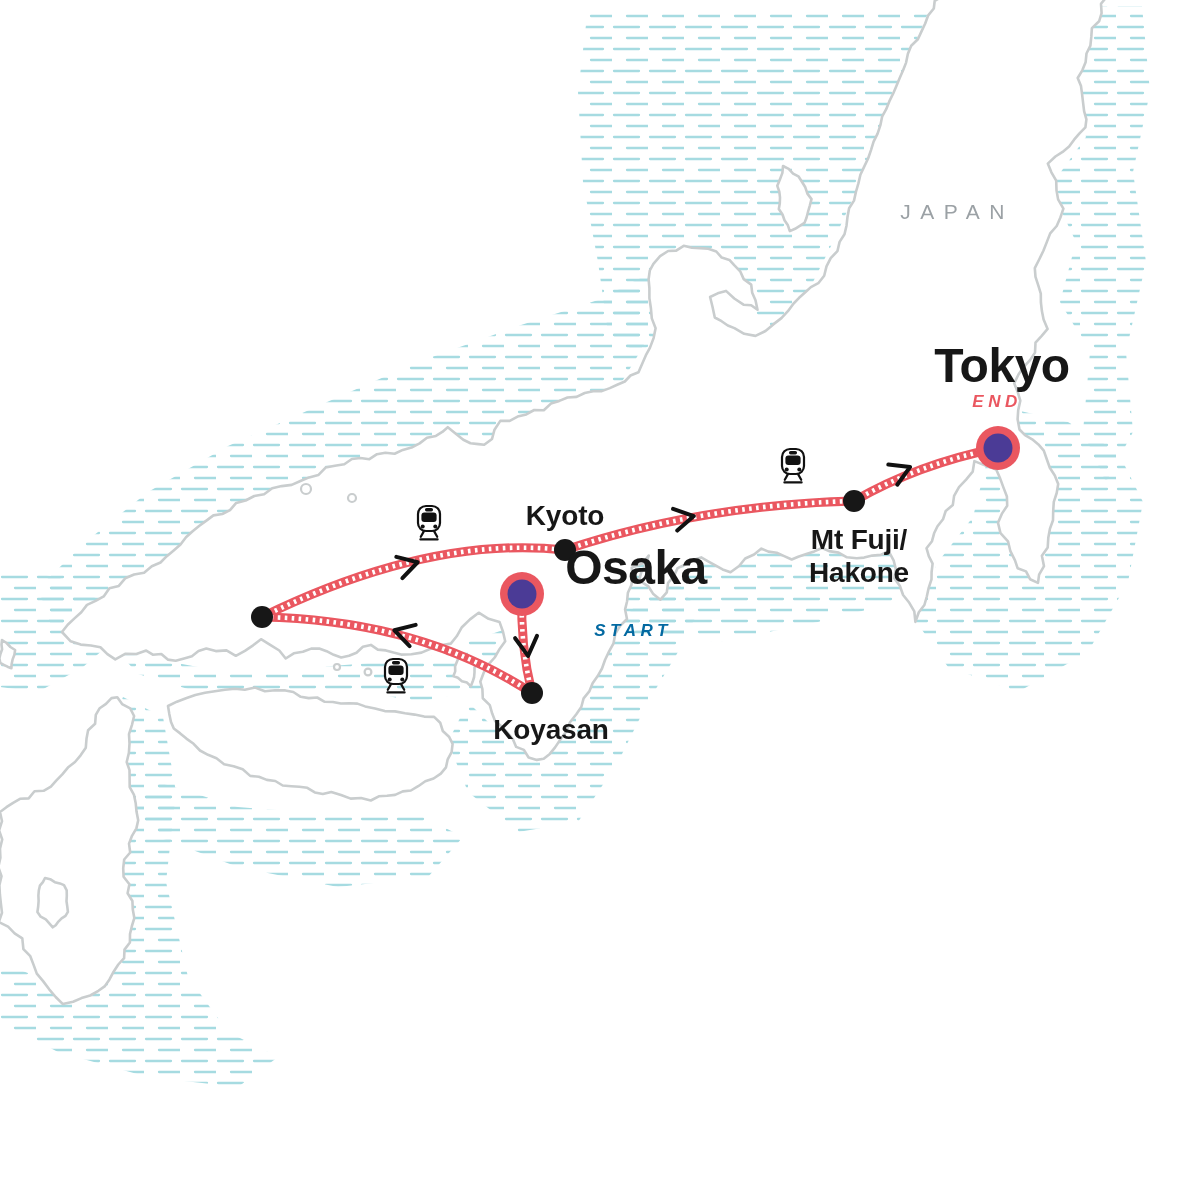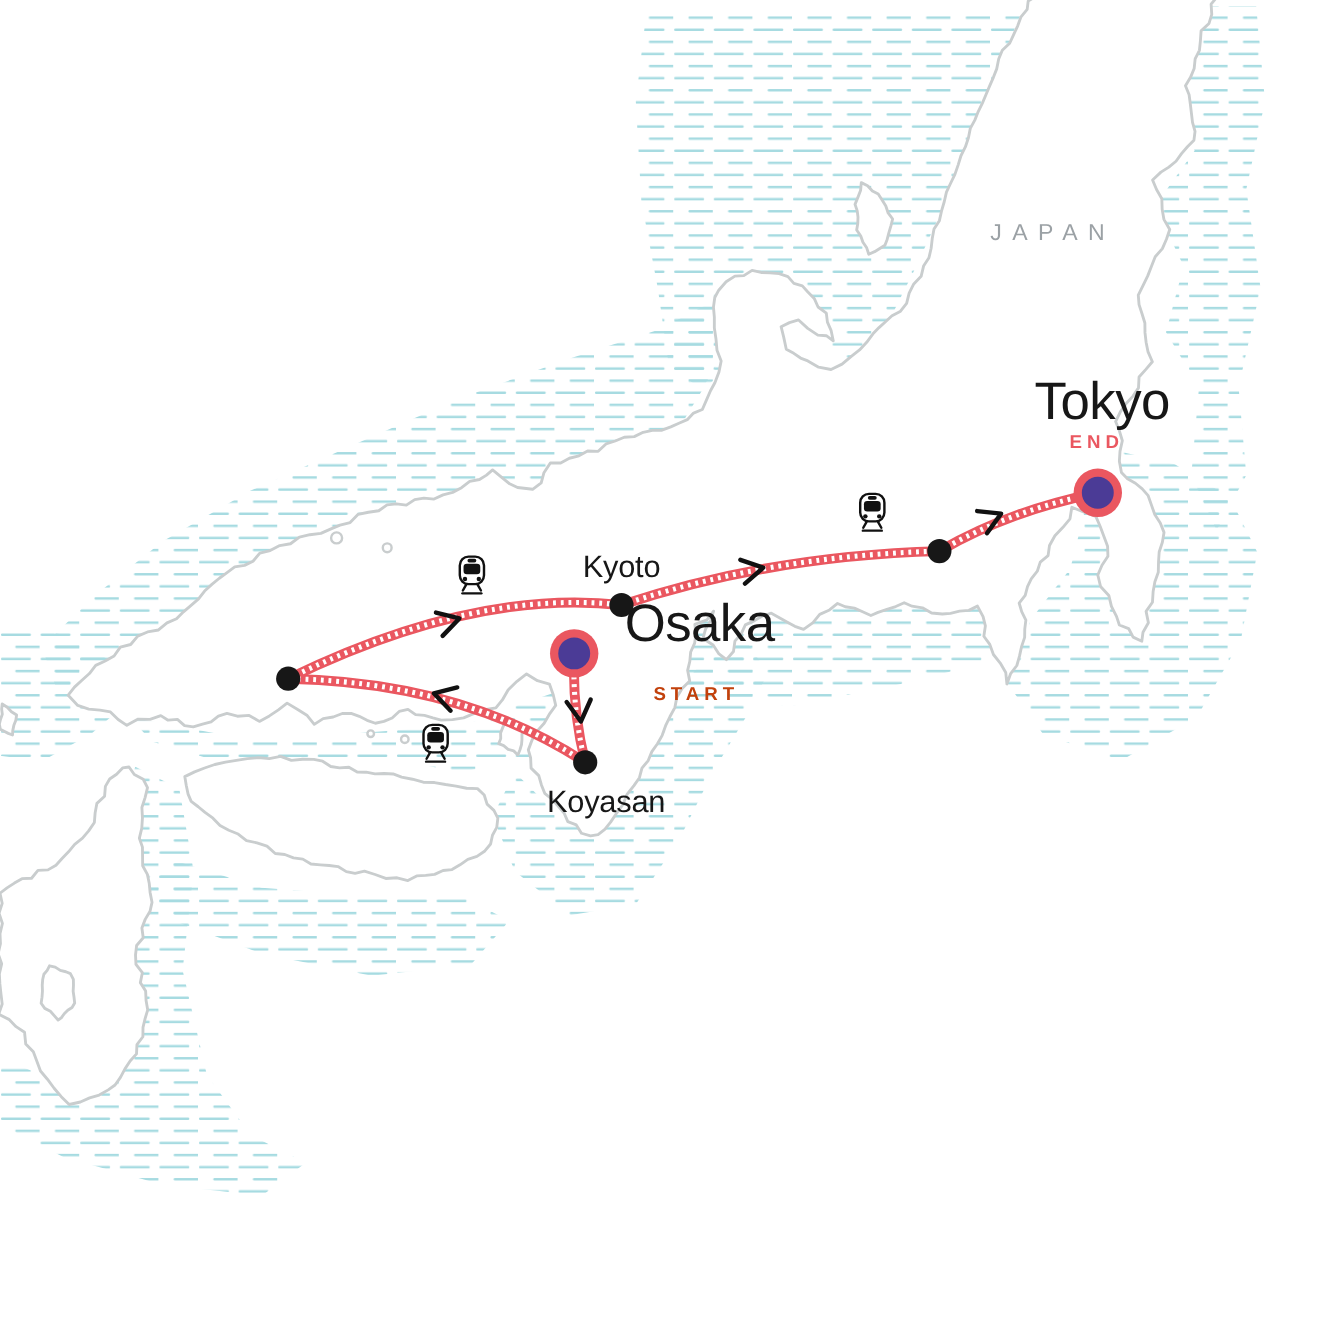--- a/index.html
+++ b/index.html
@@ -4,28 +4,28 @@
 <style>
   html,body{margin:0;padding:0;background:#ffffff;}
   .map-canvas{
     position:relative;width:1200px;height:1200px;overflow:hidden;
     background:#ffffff;font-family:"Liberation Sans",sans-serif;
   }
   .map-canvas svg{position:absolute;left:0;top:0;}
   #labels{position:absolute;left:0;top:0;width:100%;height:100%;pointer-events:none;}
   .city-label{
     position:absolute;transform:translate(-50%,-50%);
-    font-weight:400;font-size:28px;line-height:1.17;color:#171717;
+    font-weight:700;font-size:28px;line-height:1.17;color:#171717;
     text-align:center;white-space:nowrap;letter-spacing:-0.2px;
   }
   .city-label.large{font-size:48px;letter-spacing:-0.5px;}
   .terminal-tag{
     position:absolute;transform:translate(-50%,-50%);
     font-weight:700;font-size:17px;letter-spacing:4.5px;
-    color:#EA5760;white-space:nowrap;
+    color:#EA5760;white-space:nowrap;font-style:italic;
   }
   .region-label{
     position:absolute;transform:translate(-50%,-50%);
     font-size:21px;letter-spacing:9.5px;color:#9BA1A5;font-weight:500;white-space:nowrap;
   }
 </style>
 </head>
 <body>
 
 <div class="map-canvas">
@@ -130,25 +130,29 @@
           <circle cx="998" cy="448" r="14.5" fill="#4B3B96"></circle>
         </g>
       </g>
   </svg>
 
   <div id="labels">
     <div class="region-label" style="left: 957px; top: 212px; color: rgb(155, 161, 165);">JAPAN</div>
   <div class="city-label large" style="left: 636px; top: 568px; color: rgb(23, 23, 23);">
         <div>Osaka</div>
       </div>
-      <div class="terminal-tag" style="left: 633px; top: 631px; color: #c2410c;">START</div>
+      <div class="terminal-tag" style="left: 633px; top: 631px; color: #0369a1;">START</div>
       <div class="city-label" style="left: 531px; top: 730px; color: rgb(23, 23, 23); margin-left: 20px;">
         <div>Koyasan</div>
       </div>
       <div class="city-label" style="left: 565px; top: 516px; color: rgb(23, 23, 23);">
         <div>Kyoto</div>
+      </div>
+      <div class="city-label" style="left: 859px; top: 557px; color: rgb(23, 23, 23);">
+        <div>Mt Fuji/</div>
+        <div>Hakone</div>
       </div>
       <div class="city-label large" style="left: 1002px; top: 366px; color: rgb(23, 23, 23);">
         <div>Tokyo</div>
       </div>
       <div class="terminal-tag" style="left: 997px; top: 402px; color: rgb(234, 87, 96);">END</div>
     </div>
 </div>
 
 </body></html>

